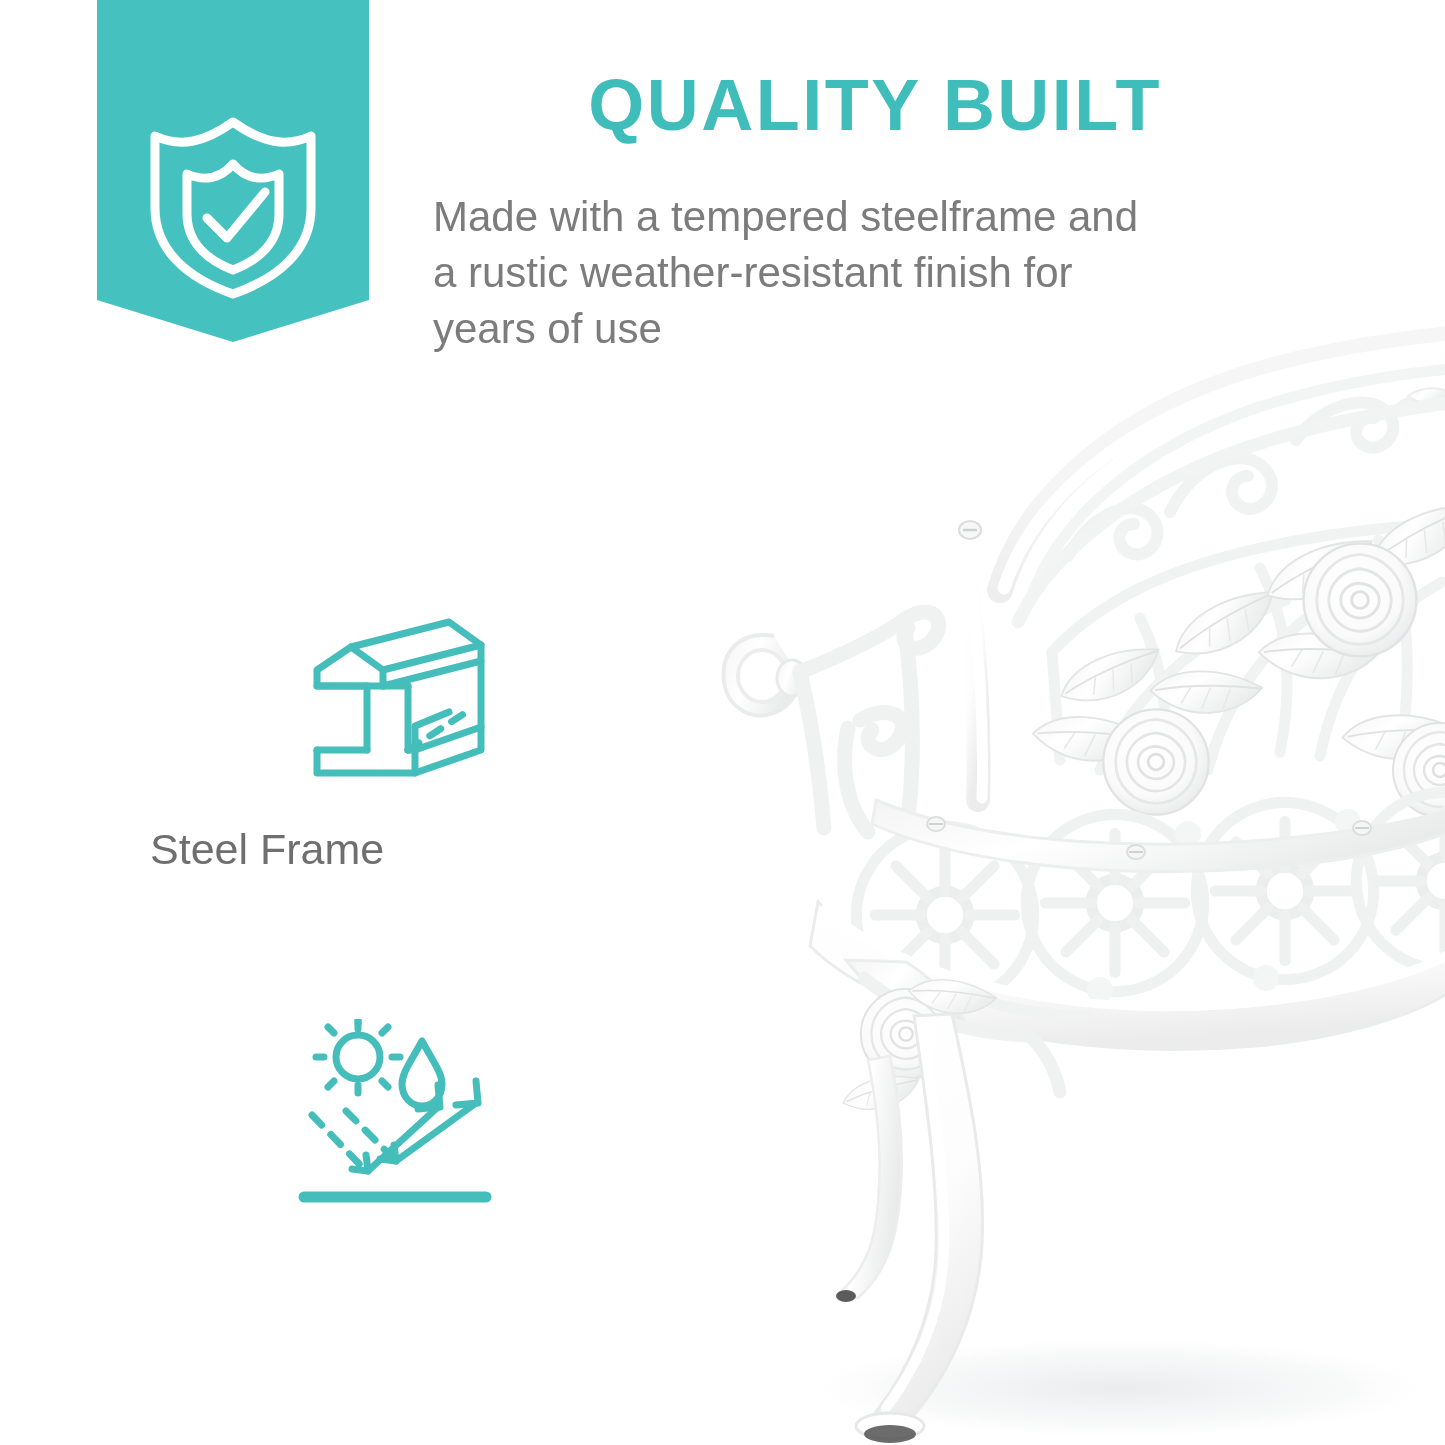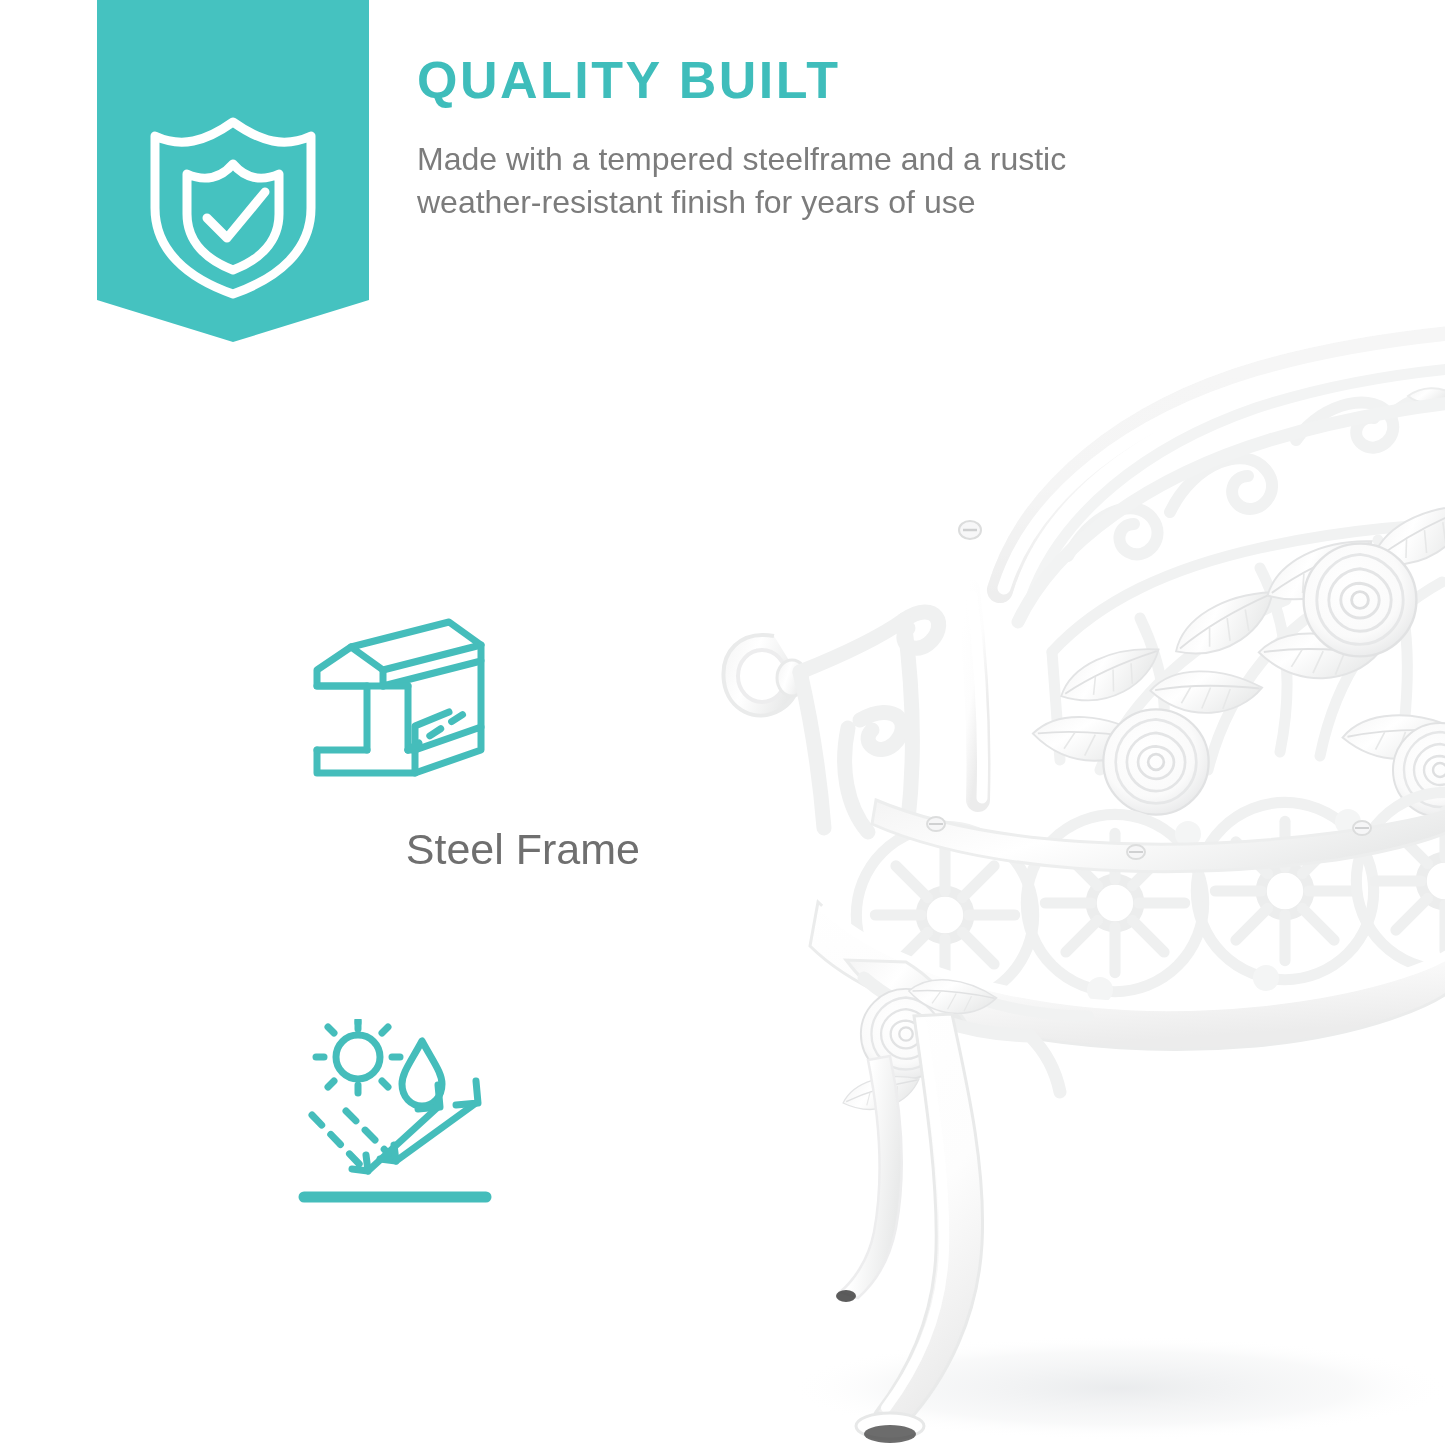--- a/index.html
+++ b/index.html
@@ -40,47 +40,48 @@
   }
 
   
   .header-text {
     position: absolute;
     left: 417px;
     top: 54px;
     width: 760px;
   }
   .headline {
-    margin: 0;
-    font-size: 52px;
+    margin: 15px;
+    font-size: 72px;
     line-height: 1.0;
     font-weight: bold;
     letter-spacing: 2.5px;
     color: #3FBDBB;
     text-transform: uppercase;
     white-space: nowrap;
+    text-align: right;
   }
   .subcopy {
-    margin: 0;
+    margin: 16px;
     padding-top: 32px;
-    font-size: 32px;
+    font-size: 42px;
     line-height: 1.33;
     font-weight: 400;
     color: #7c7c7c;
   }
 
   
   .features {
     position: absolute;
     left: 150px;
     top: 600px;
     width: 490px;
   }
   .feature {
-    text-align: right;
+    text-align: left;
   }
   .feature + .feature {
     margin-top: 146px;
   }
   .feature-icon {
     display: block;
     margin: 0 auto;
   }
   .feature-label {
     display: block;

